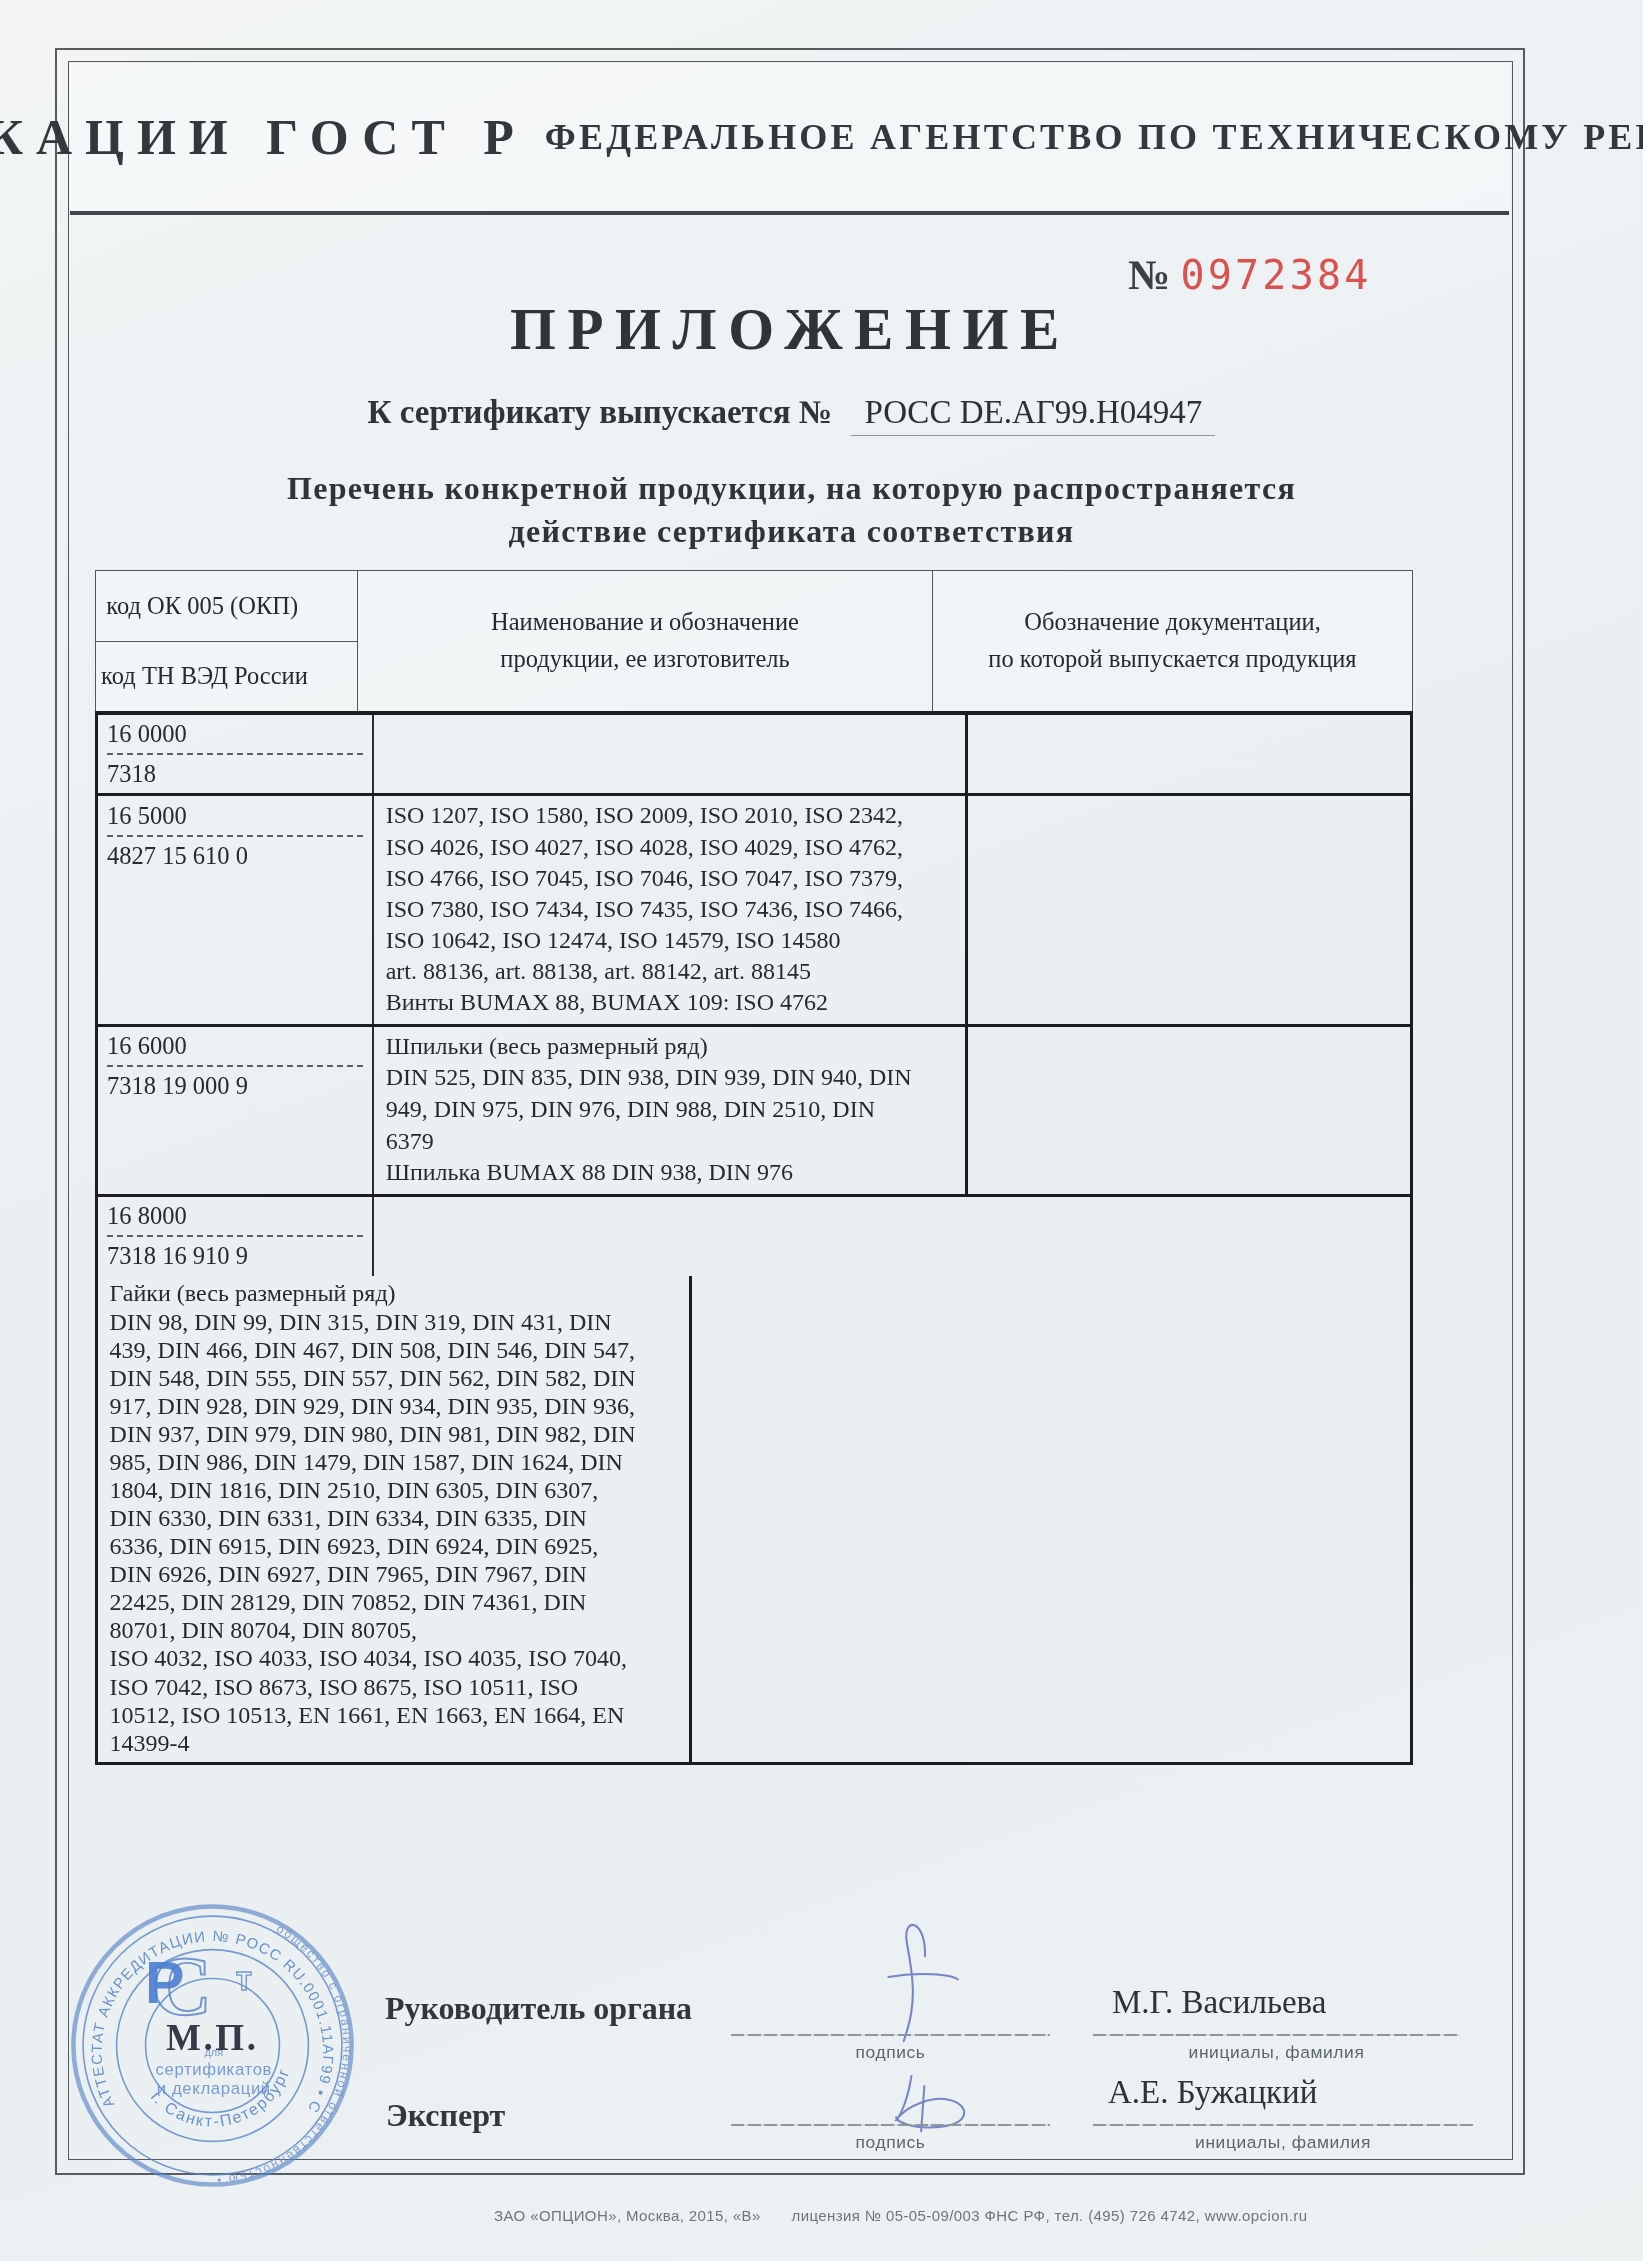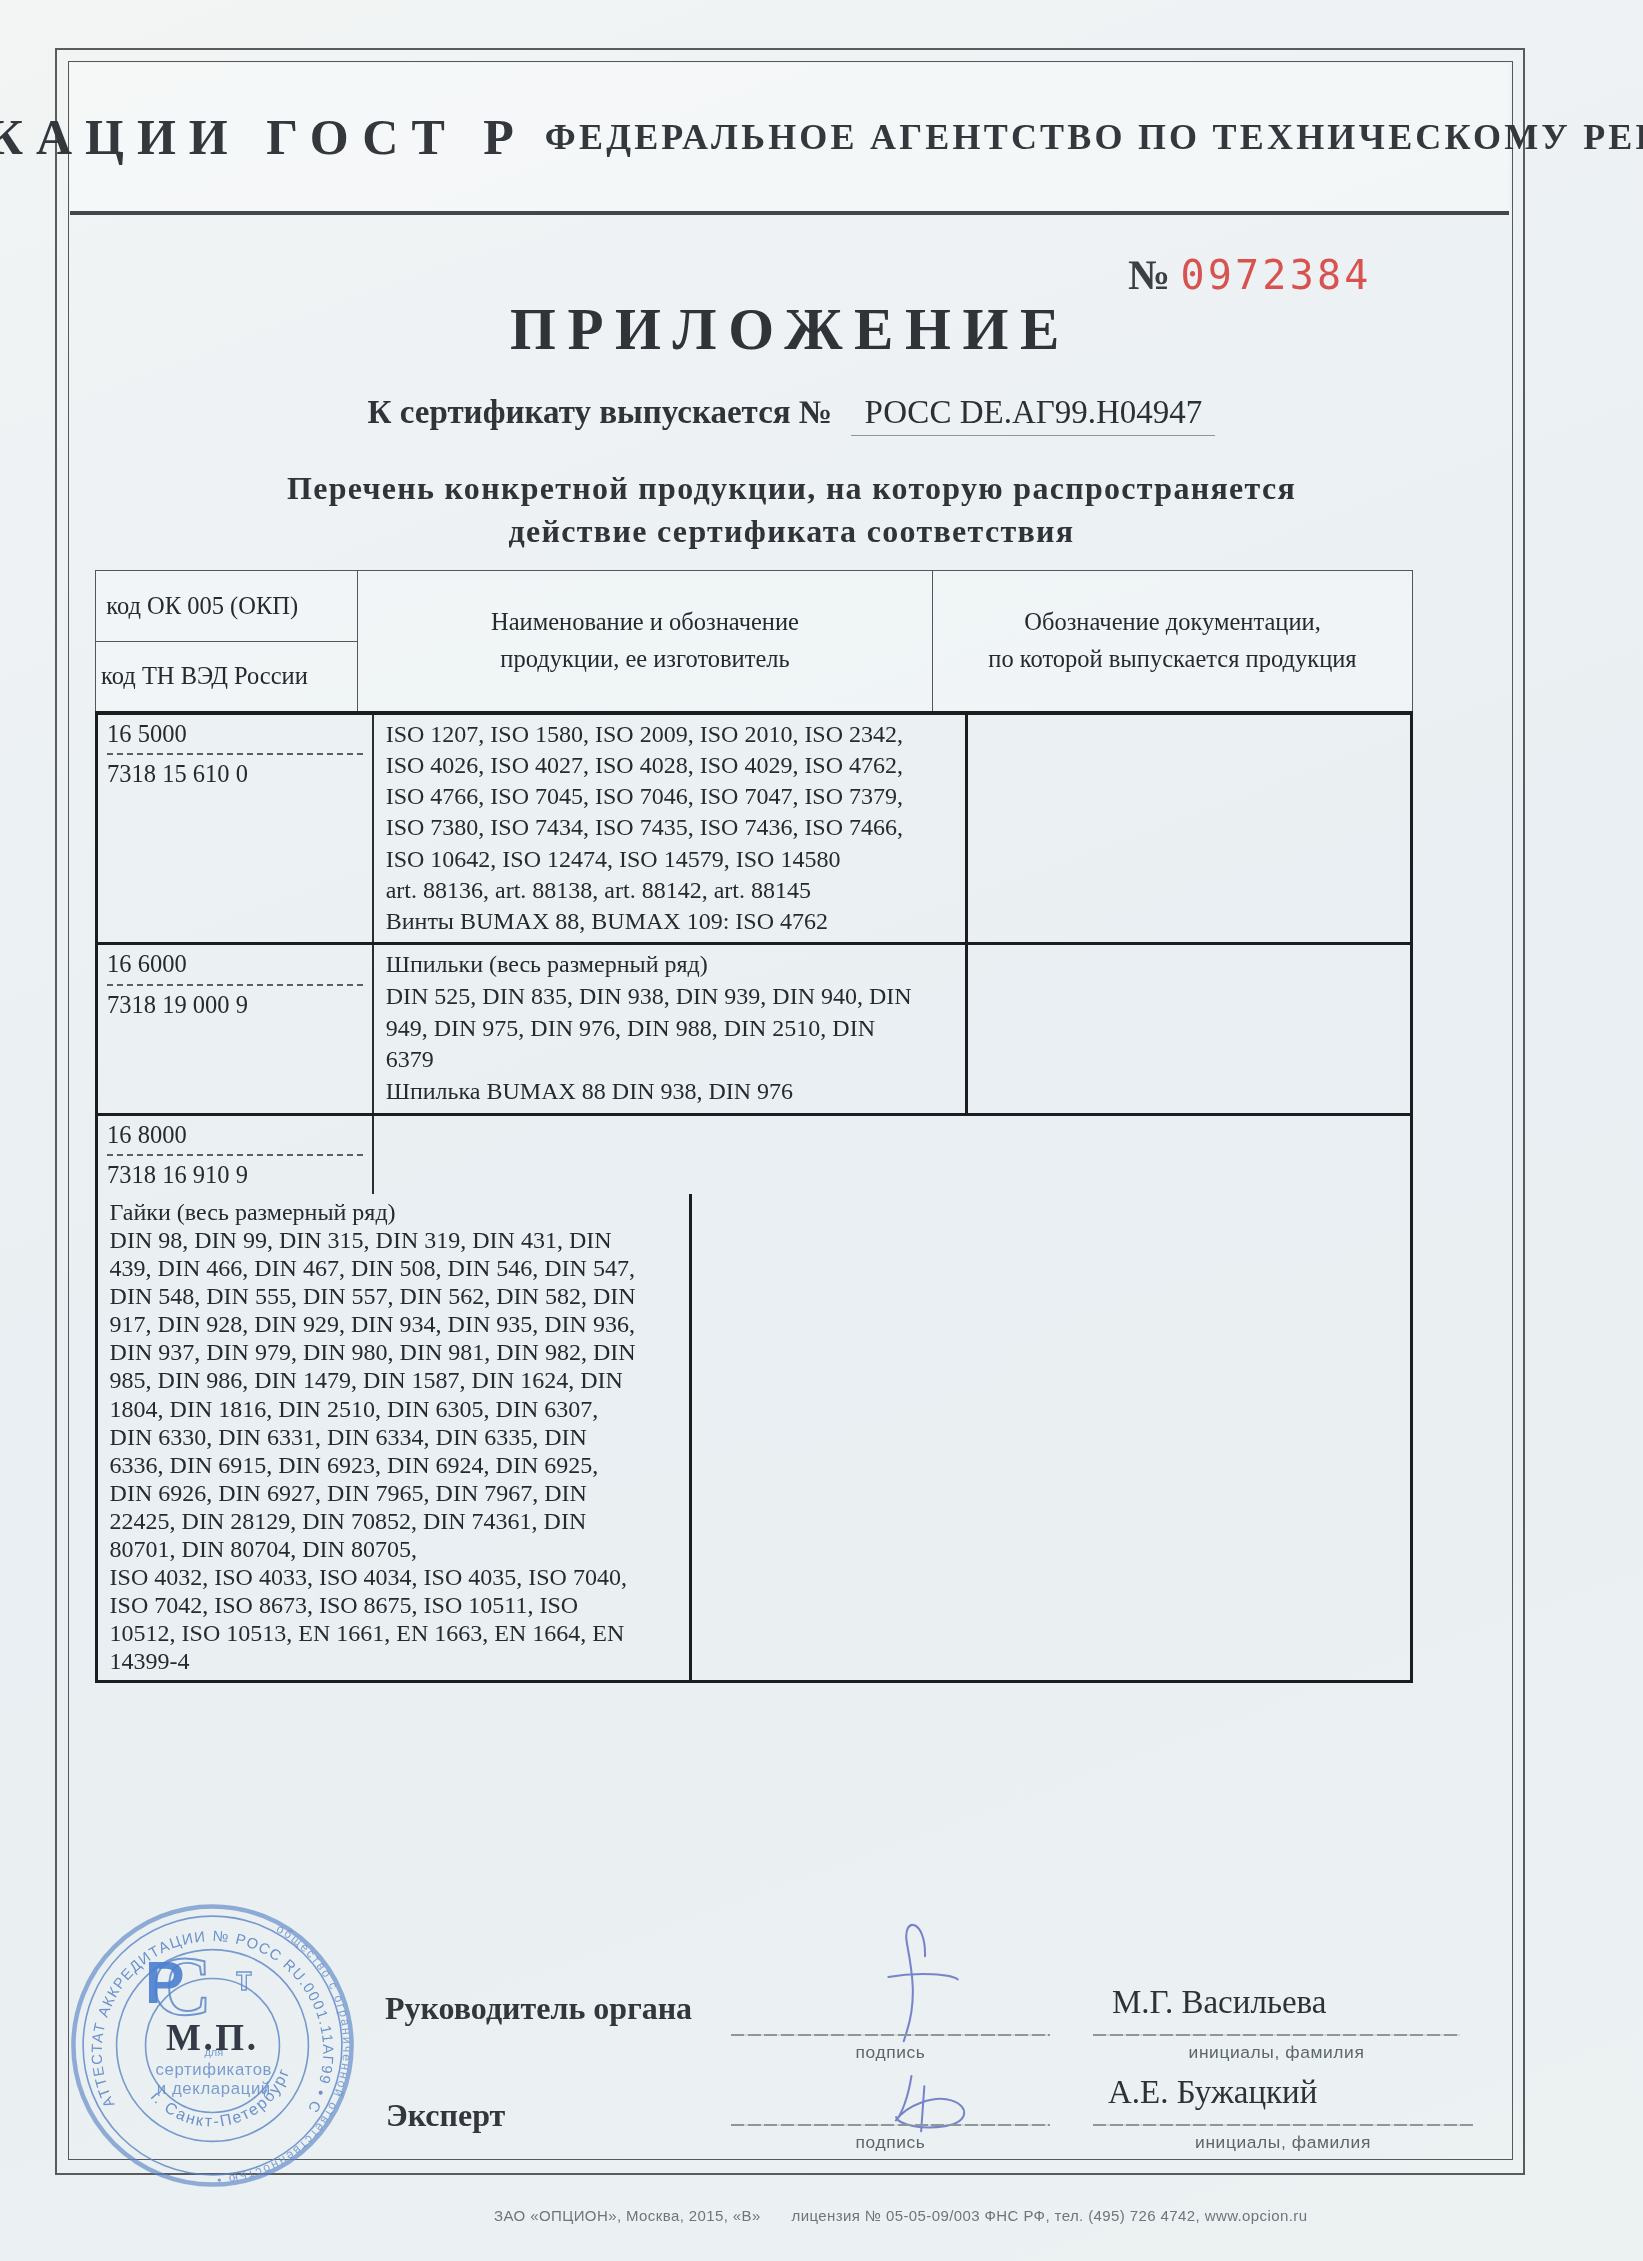--- a/index.html
+++ b/index.html
@@ -125,25 +125,33 @@
         <div class="th-c1b">код ТН ВЭД России</div>
       </div>
       <div class="th-c2">Наименование и обозначение
 продукции, ее изготовитель</div>
       <div class="th-c3">Обозначение документации,
 по которой выпускается продукция</div>
     </div>
 
     <div class="tbody">
 
+      <div class="tr tr1">
+        <div class="td-c1">
+          <div class="okp">16 0000</div>
+          <div class="tnved">7318</div>
+        </div>
+        <div class="td-c2"></div>
+        <div class="td-c3"></div>
+      </div>
 
       <div class="tr tr2">
         <div class="td-c1">
           <div class="okp">16 5000</div>
-          <div class="tnved">7318 15 610 0</div>
+          <div class="tnved">4827 15 610 0</div>
         </div>
         <div class="td-c2">ISO 1207, ISO 1580, ISO 2009, ISO 2010, ISO 2342,
 ISO 4026, ISO 4027, ISO 4028, ISO 4029, ISO 4762,
 ISO 4766, ISO 7045, ISO 7046, ISO 7047, ISO 7379,
 ISO 7380, ISO 7434, ISO 7435, ISO 7436, ISO 7466,
 ISO 10642, ISO 12474, ISO 14579, ISO 14580
 art. 88136, art. 88138, art. 88142, art. 88145
 Винты BUMAX 88, BUMAX 109: ISO 4762</div>
         <div class="td-c3"></div>
       </div>

